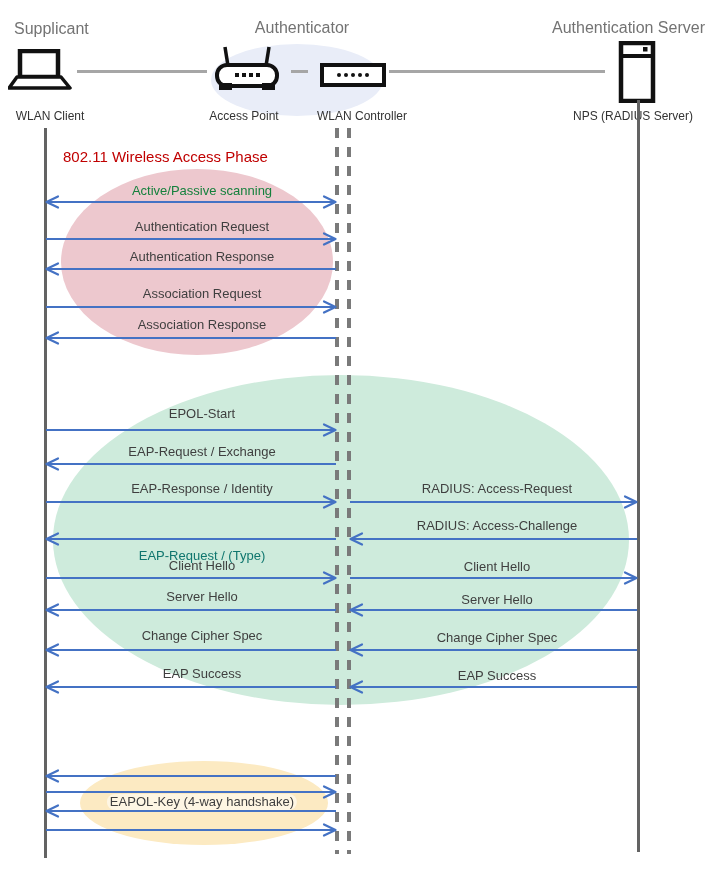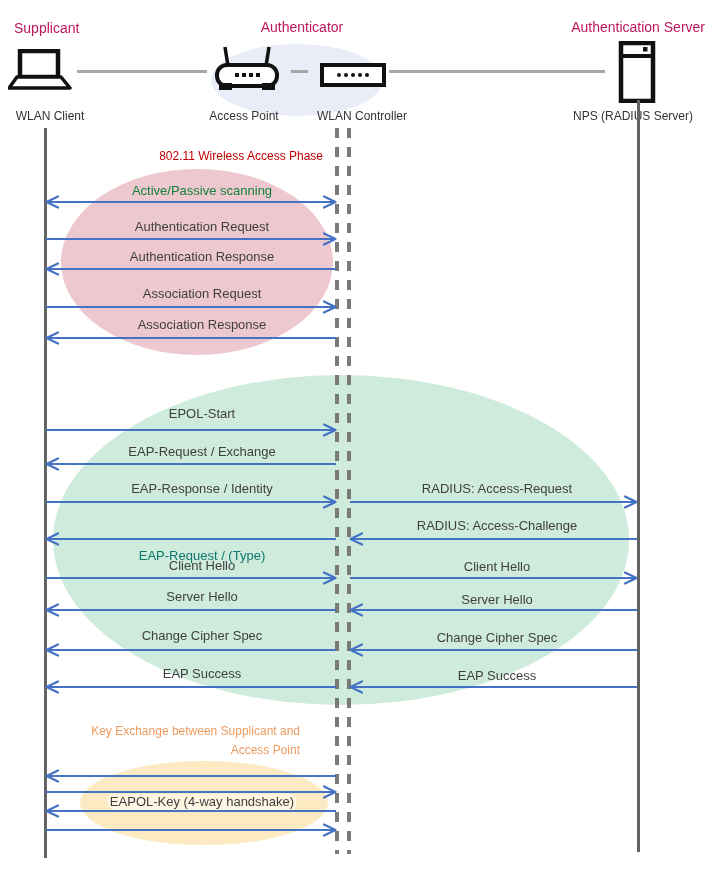--- a/index.html
+++ b/index.html
@@ -1,36 +1,36 @@
 <!DOCTYPE html>
 <html><head>
 <meta charset="utf-8">
 <style>
   html,body{margin:0;padding:0;background:#fff;}
   .stage{
     position:relative;width:713px;height:875px;background:#fff;overflow:hidden;
     font-family:"Liberation Sans",sans-serif;color:#383838;
   }
   
-  .role{position:absolute;font-size:14px;color:#be185d;white-space:nowrap;}
+  .role{position:absolute;font-size:16px;color:#737373;white-space:nowrap;}
   .device{position:absolute;font-size:12px;color:#333;text-align:center;white-space:nowrap;transform:translateX(-50%);}
   
   .halo{position:absolute;left:211px;top:44px;width:172px;height:72px;border-radius:50%;z-index:0;}
   
   .conn{position:absolute;top:70px;height:3px;z-index:1;}
   
   .lifeline{position:absolute;width:3px;z-index:2;}
   .dashline{position:absolute;width:4px;z-index:2;}
   
   .ellipse{position:absolute;border-radius:50%;z-index:1;}
   .el-pink{left:61px;top:169px;width:272px;height:186px;}
   .el-green{left:53px;top:375px;width:576px;height:330px;}
   .el-yellow{left:80px;top:761px;width:248px;height:84px;}
   
-  .phase-title{position:absolute;font-size:12px;text-align:right;z-index:4;line-height:19px;}
+  .phase-title{position:absolute;font-size:15px;text-align:left;z-index:4;line-height:19px;}
   .pt1{left:63px;top:147px;width:260px;}
   .pt2{left:74px;top:376px;width:260px;}
   .pt3{left:80px;top:722px;width:220px;}
   
   .msg-label{position:absolute;font-size:13px;line-height:16px;color:#3F3F3F;white-space:nowrap;transform:translateX(-50%);z-index:4;}
   .msg-label.boxed{background:rgba(255,255,255,0.55);padding:0 3px;border-radius:8px;}
   #arrow-layer{position:absolute;left:0;top:0;z-index:3;}
   #label-layer{position:absolute;left:0;top:0;width:100%;height:100%;z-index:4;pointer-events:none;}
   .icon{position:absolute;z-index:2;}
 </style>
@@ -81,21 +81,20 @@
   <div class="device" style="left:50px;top:109px;">WLAN Client</div>
   <div class="device" style="left:244px;top:109px;">Access Point</div>
   <div class="device" style="left:362px;top:109px;">WLAN Controller</div>
   <div class="device" style="left:633px;top:109px;">NPS (RADIUS Server)</div>
 
   <div class="ellipse el-pink" style="background: rgb(237, 200, 206);"></div>
   <div class="ellipse el-green" style="background: rgb(206, 235, 220);"></div>
   <div class="ellipse el-yellow" style="background: rgb(252, 234, 194);"></div>
 
   <div class="phase-title pt1" style="color: rgb(192, 0, 0);">802.11 Wireless Access Phase</div>
-  <div class="phase-title pt3" style="color: rgb(237, 154, 95);">Key Exchange between Supplicant and Access Point</div>
 
   <div class="lifeline" style="left: 44px; top: 128px; height: 730px; background: rgb(99, 99, 99);"></div>
   <div class="dashline" style="left: 335px; top: 128px; height: 726px; background: repeating-linear-gradient(rgb(122, 122, 122) 0px, rgb(122, 122, 122) 10px, transparent 10px, transparent 19px);"></div>
   <div class="dashline" style="left: 347px; top: 128px; height: 726px; background: repeating-linear-gradient(rgb(122, 122, 122) 0px, rgb(122, 122, 122) 10px, transparent 10px, transparent 19px);"></div>
   <div class="lifeline" style="left: 637px; top: 100px; height: 752px; background: rgb(99, 99, 99);"></div>
 
   <svg id="arrow-layer" width="713" height="875" viewBox="0 0 713 875">
       <g>
         <line x1="46" y1="202" x2="336" y2="202" stroke="#4472C4" stroke-width="2.2"></line>
         <polyline points="324,196.5 335.5,202 324,207.5" fill="none" stroke="#4472C4" stroke-width="2.2" stroke-linecap="round" stroke-linejoin="round"></polyline>

